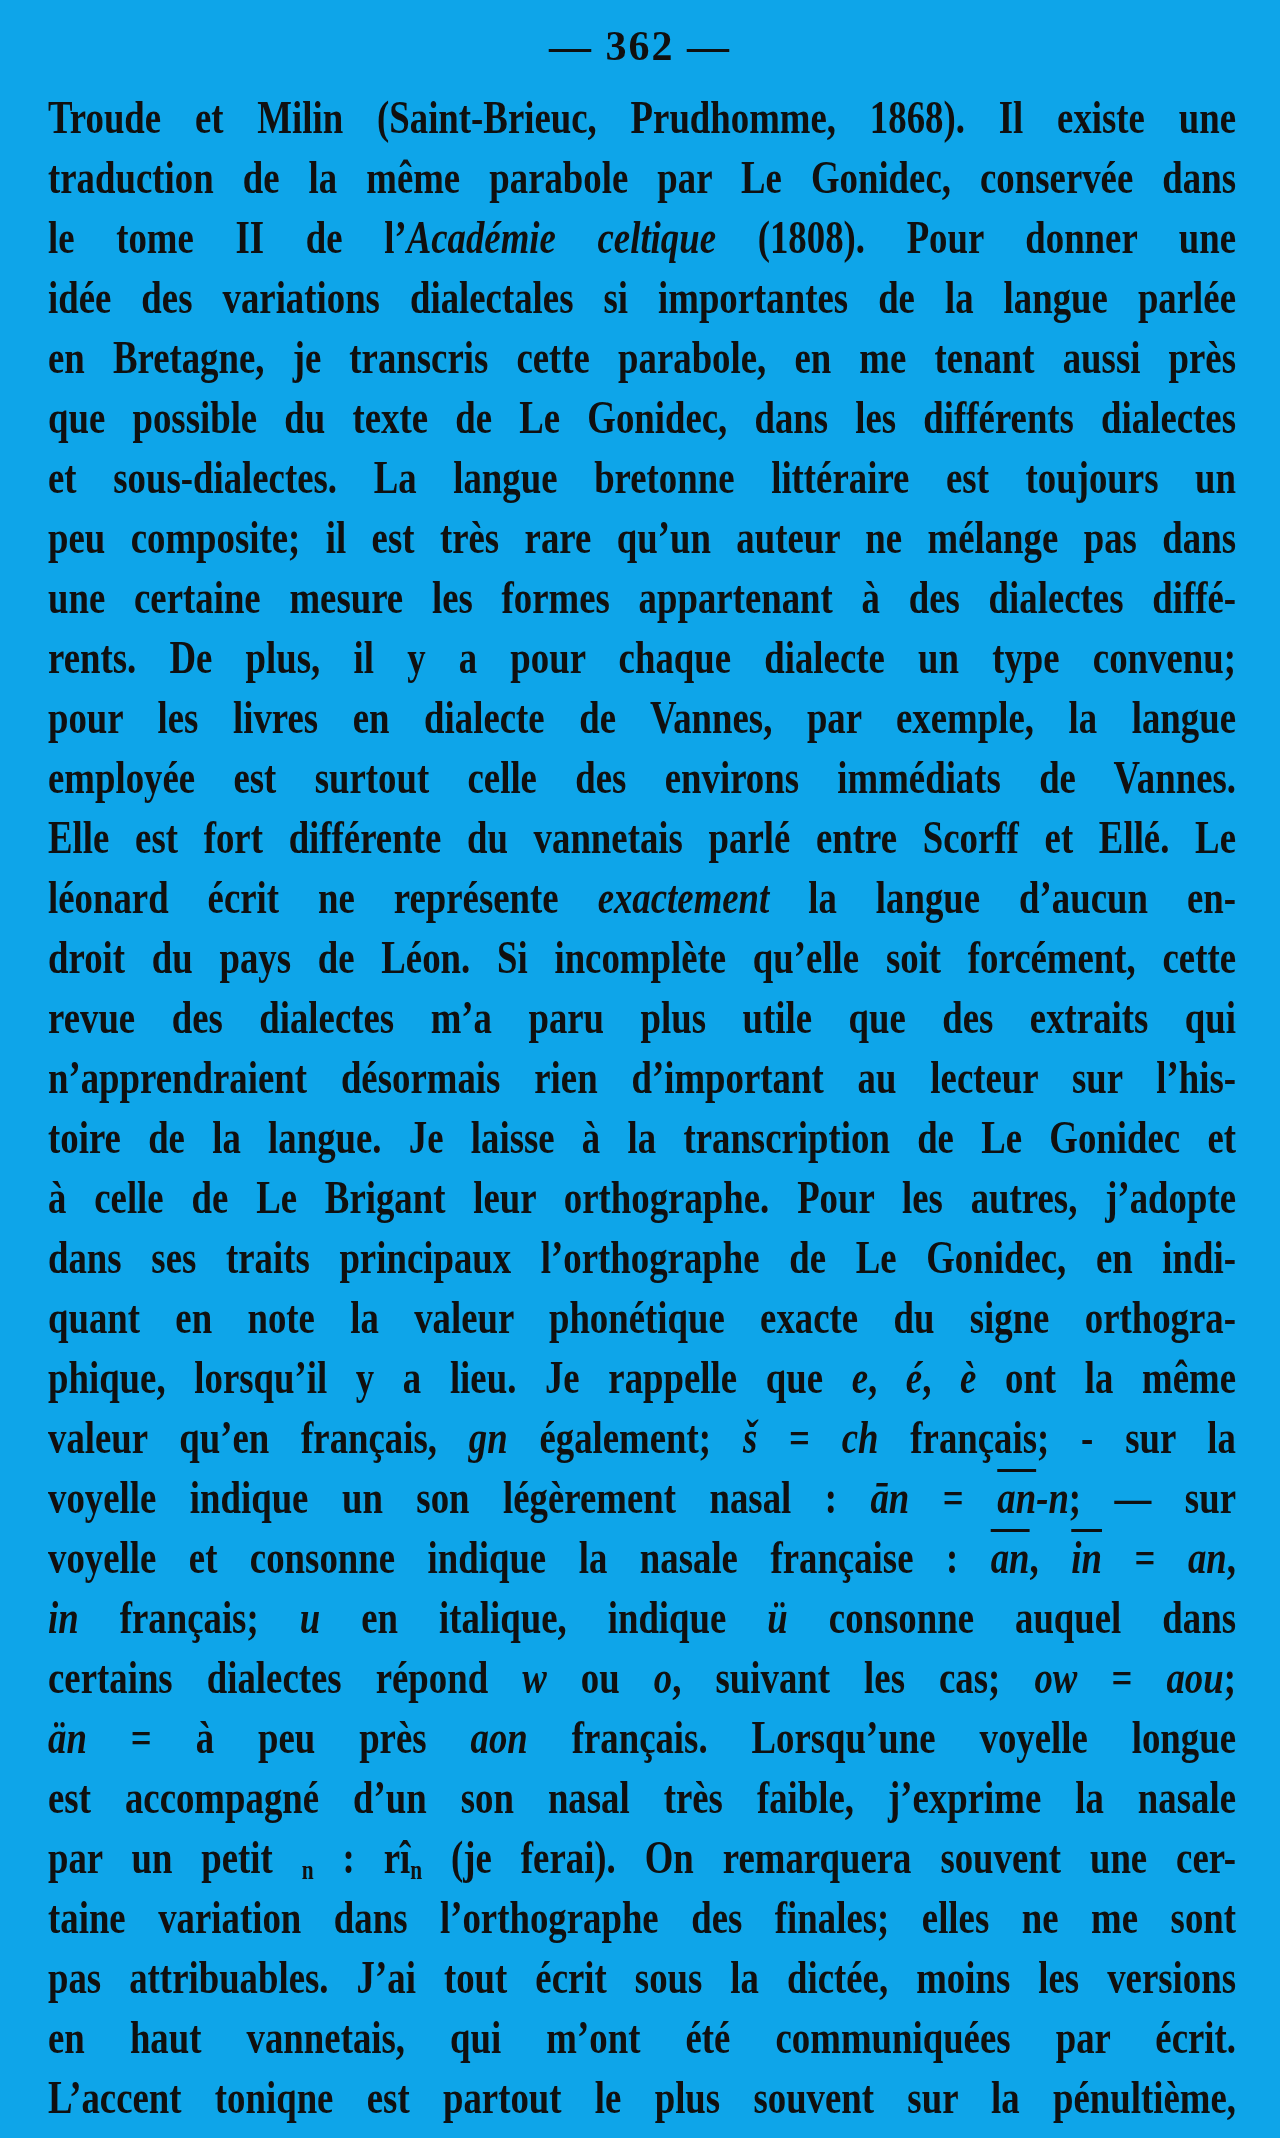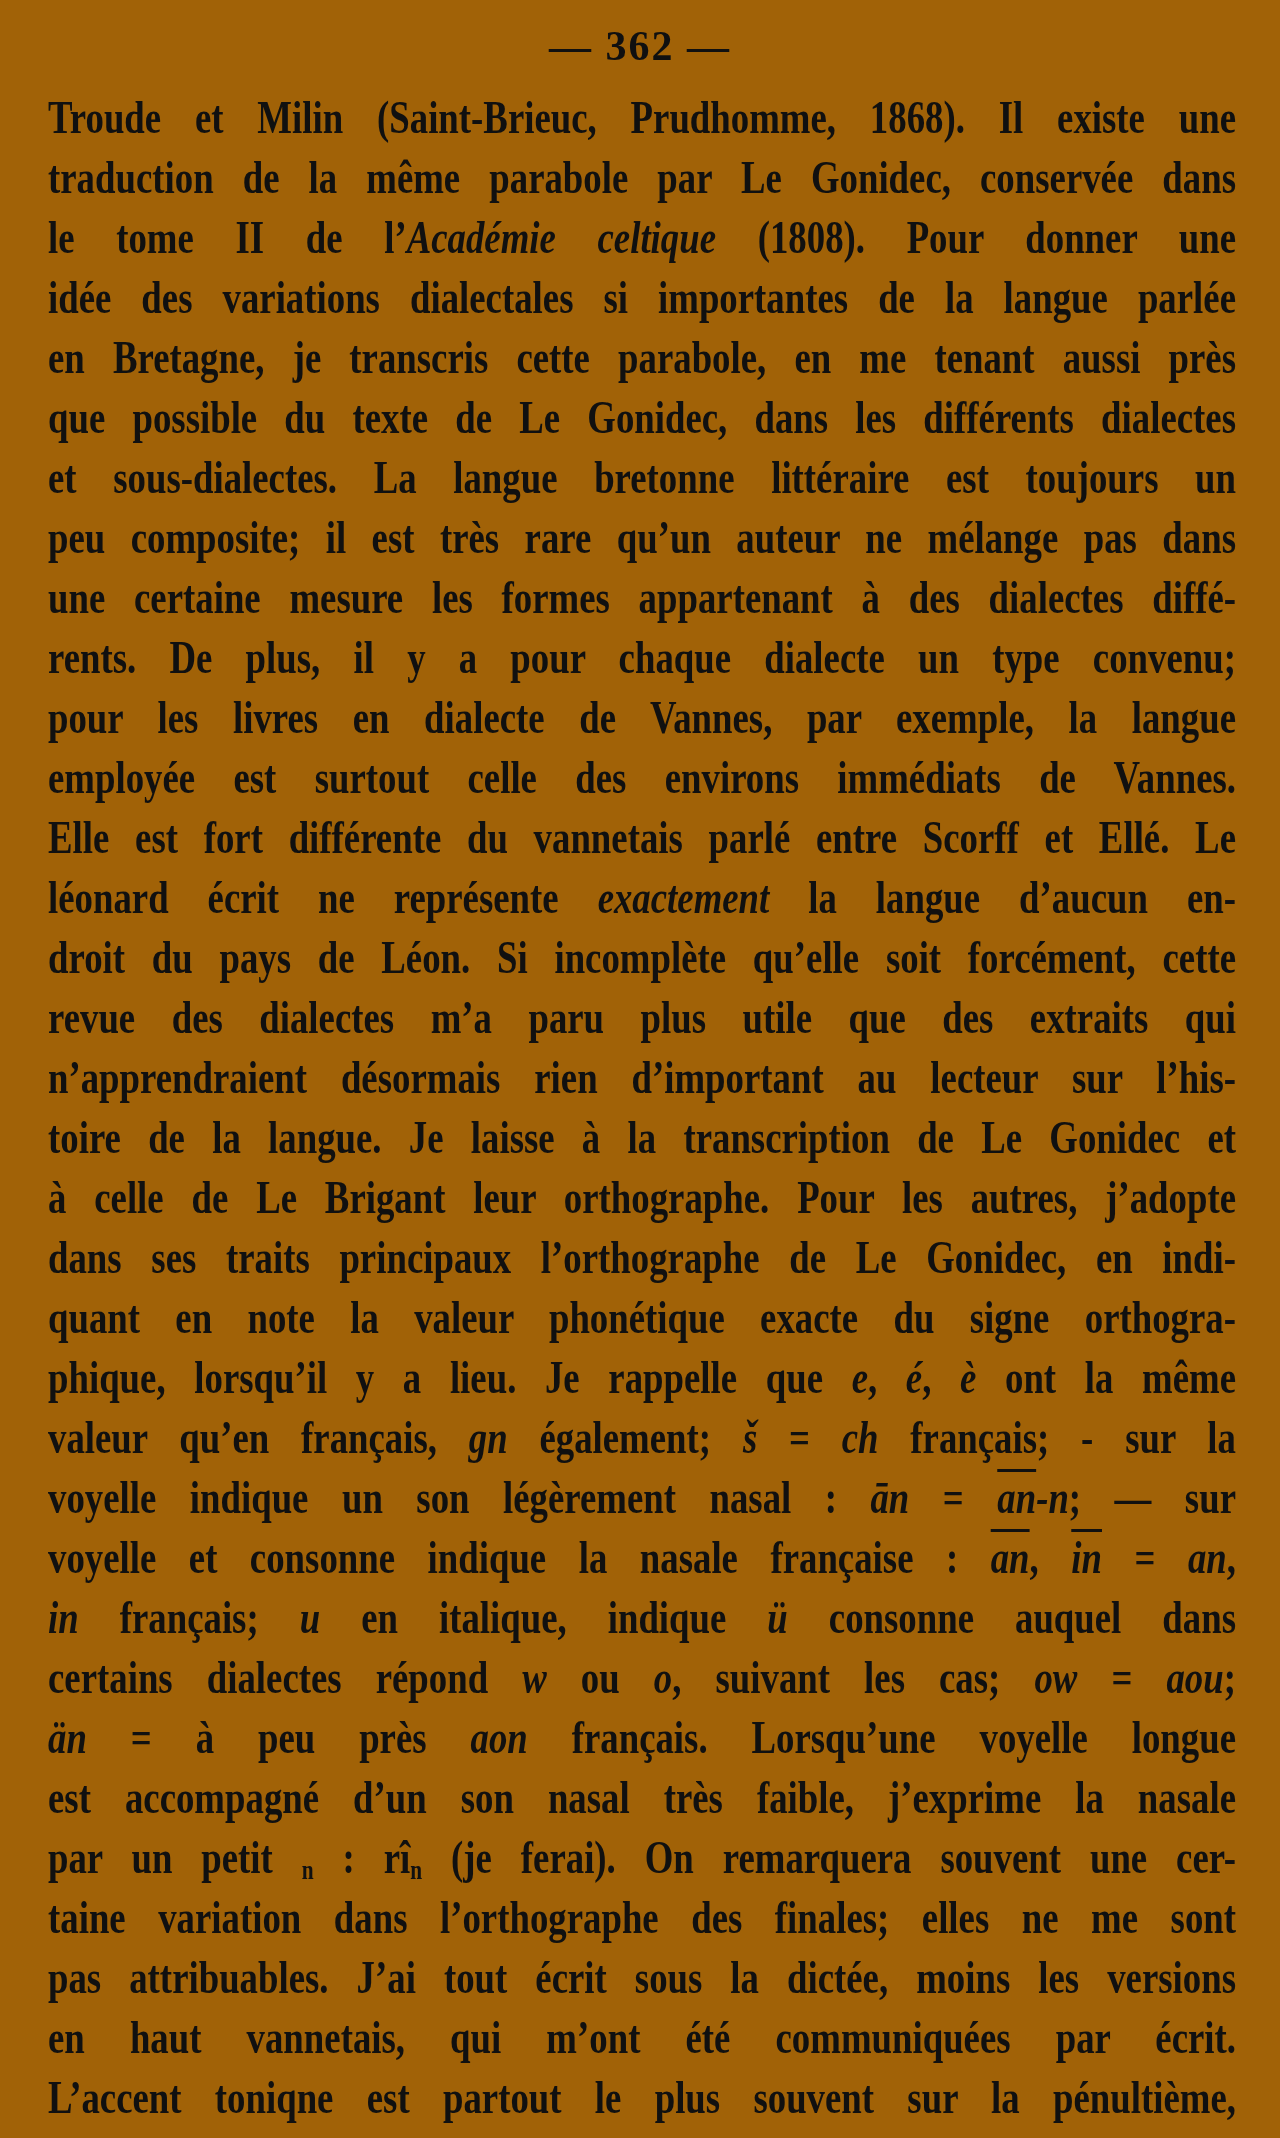--- a/index.html
+++ b/index.html
@@ -11,21 +11,21 @@
     width: 1280px;
     height: 2138px;
     overflow: hidden;
     font-family: "Liberation Serif", "DejaVu Serif", serif;
     color: #101010;
   }
   .page {
     position: relative;
     width: 1280px;
     height: 2138px;
-    background: #a16207;
+    background: #0ea5e9;
   }
   .page-number {
     position: absolute;
     top: 22px;
     left: 0;
     width: 1280px;
     text-align: center;
     font-size: 42px;
     font-weight: 700;
     letter-spacing: 2px;

